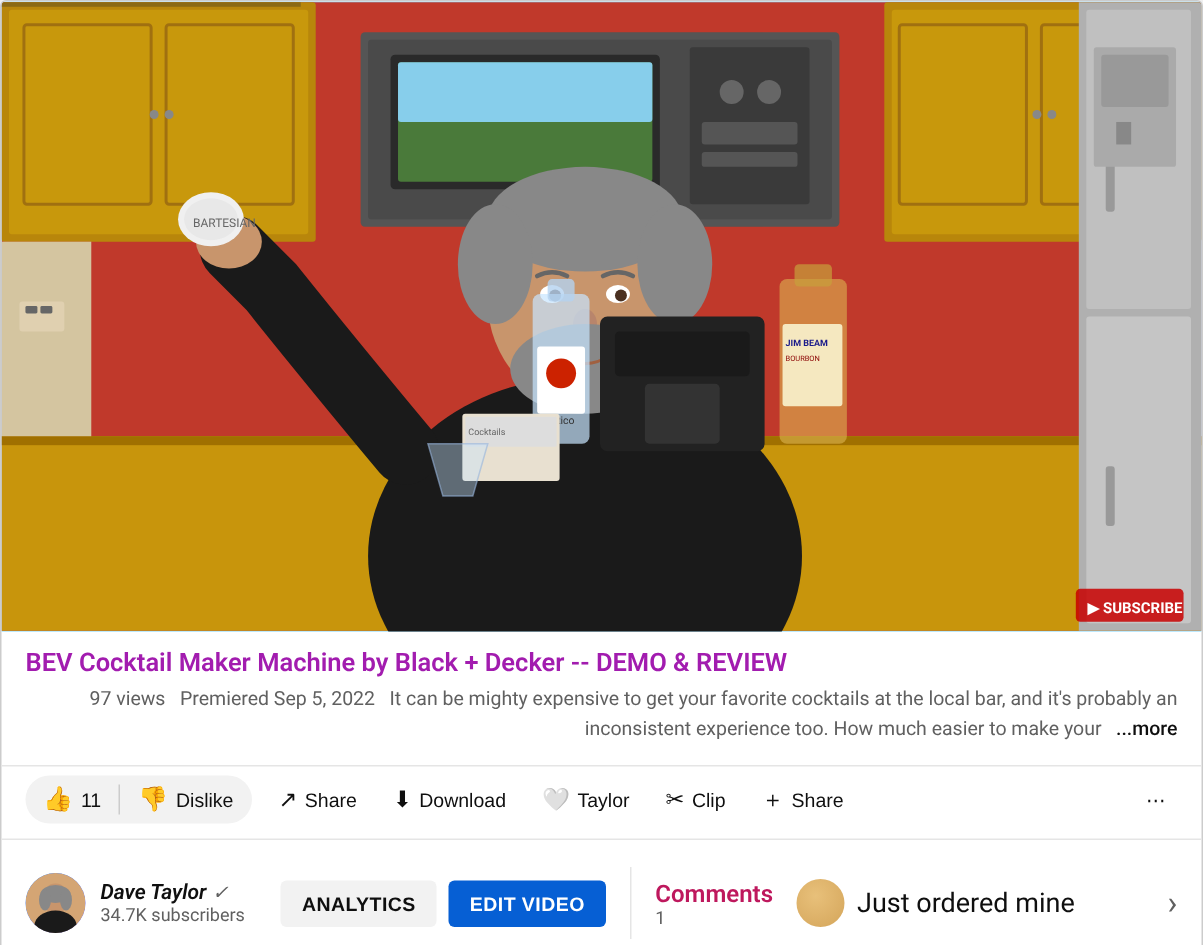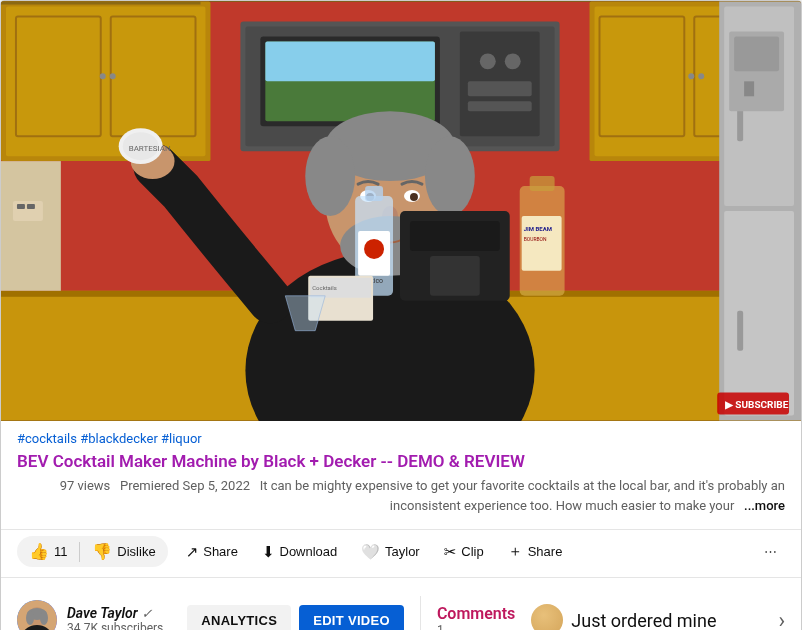--- a/index.html
+++ b/index.html
@@ -17,21 +17,21 @@
       background: #fff;
       border: 1px solid #ccc;
       border-radius: 4px;
       overflow: hidden;
       display: flex;
       flex-direction: column;
     }
     .video-wrapper {
       position: relative;
       width: 100%;
-      background: #4d7c0f;
+      background: #7dd3fc;
       flex-shrink: 0;
     }
 
     
     .video-frame {
       width: 100%;
       height: 420px;
       display: block;
     }
 
@@ -288,21 +288,20 @@
       <text x="312" y="289" font-size="6" fill="#666">Cocktails</text>
 
       <path d="M285,295 L295,330 L315,330 L325,295 Z" fill="rgba(200,230,255,0.4)" stroke="rgba(150,180,220,0.6)" stroke-width="1"></path>
 
       <rect x="718" y="392" width="72" height="22" fill="rgba(200,0,0,0.85)" rx="3"></rect>
       <text x="726" y="408" font-size="10" fill="white" font-weight="bold">▶ SUBSCRIBE</text>
     </svg>
   </div>
 
   <div class="info-section">
-    <div class="hashtags">#cocktails #blackdecker #liquor</div>
     <div class="video-title">BEV Cocktail Maker Machine by Black + Decker -- DEMO &amp; REVIEW</div>
     <div class="video-meta">
       <span>97 views</span>
       &nbsp;
       <span>Premiered Sep 5, 2022</span>
       &nbsp;
       <span>It can be mighty expensive to get your favorite cocktails at the local bar, and it's probably an inconsistent experience too. How much easier to make your</span>
       &nbsp;
       <span class="more-link">...more</span>
     </div>

